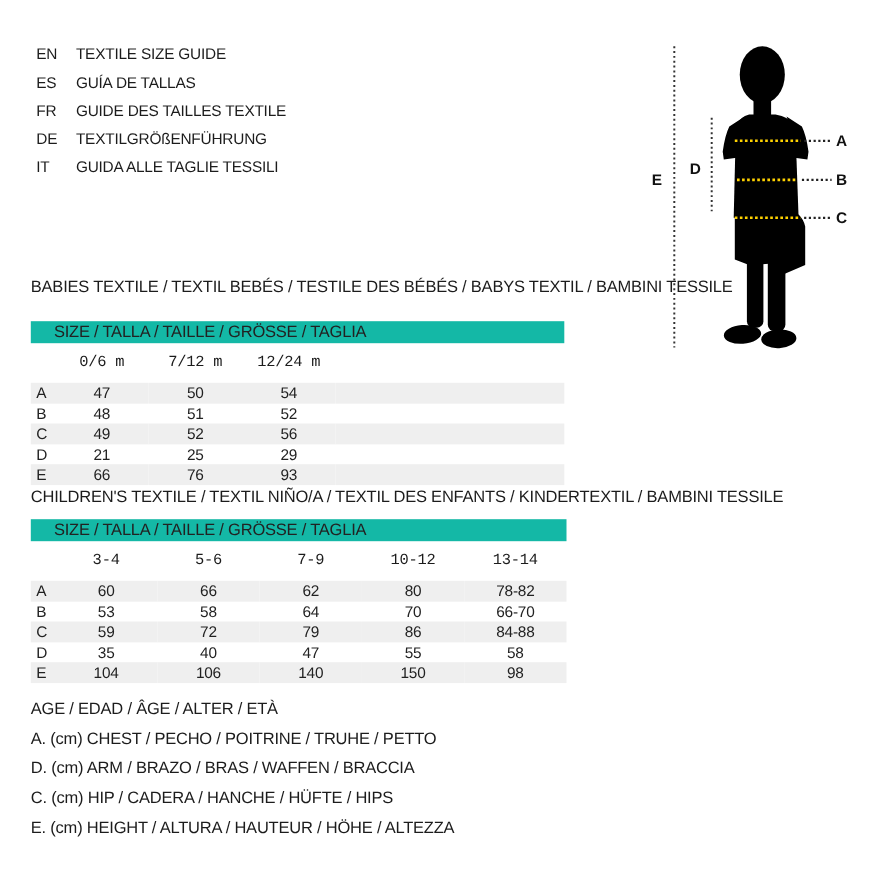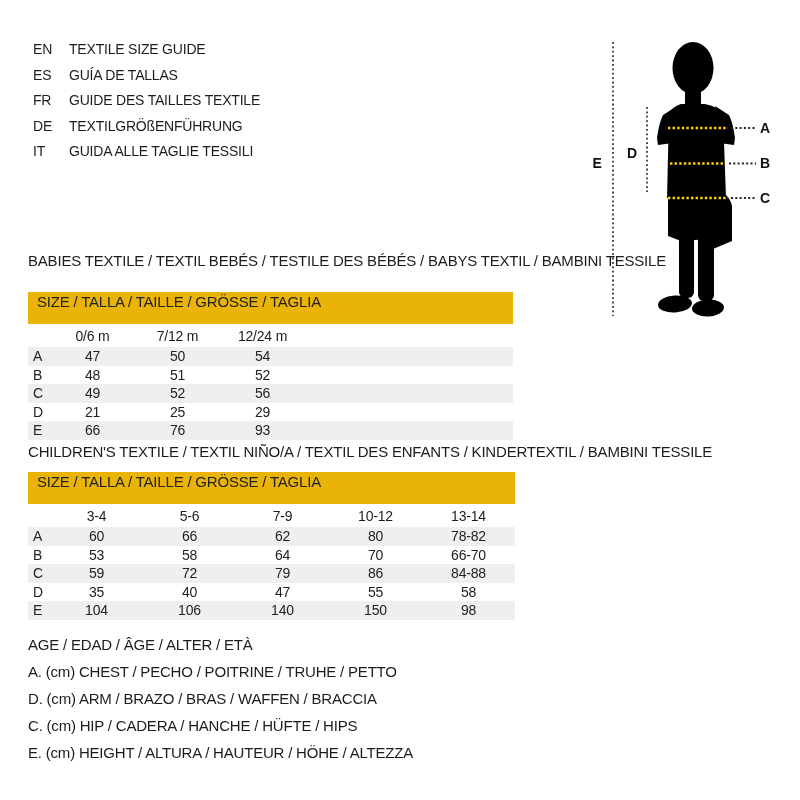--- a/index.html
+++ b/index.html
@@ -19,26 +19,26 @@
   .measure-label{
     position:absolute;font-size:14px;font-weight:700;color:#111;
     transform:translate(-50%,-50%);
   }
   
   .section-title{
     position:absolute;left:28px;font-size:15px;white-space:nowrap;color:#1c1c1c;
   }
   .size-table-wrap{position:absolute;left:28px;}
   .size-bar{
-    background:#eab308;height:32px;line-height:20px;
-    padding-left:9px;font-size:15px;color:#222;
+    background:#14b8a6;height:20px;line-height:20px;
+    padding-left:21px;font-size:15px;color:#222;
   }
   table.size-table{border-collapse:collapse;table-layout:fixed;}
   table.size-table th{
-    font-weight:400;font-size:14px;text-align:center;height:23px;padding:0;
+    font-weight:400;font-size:14px;text-align:center;height:36px;padding:0;font-family:Liberation Mono, monospace;
   }
   table.size-table td{
     font-size:14px;text-align:center;height:18.5px;padding:0;color:#222;
   }
   table.size-table td.rowlabel{text-align:left;padding-left:5px;}
   table.size-table tbody tr:nth-child(odd){background:#efefef;}
   
   .legend{position:absolute;left:28px;top:631px;font-size:15px;line-height:27px;}
   .legend div{white-space:nowrap;}
 </style>

